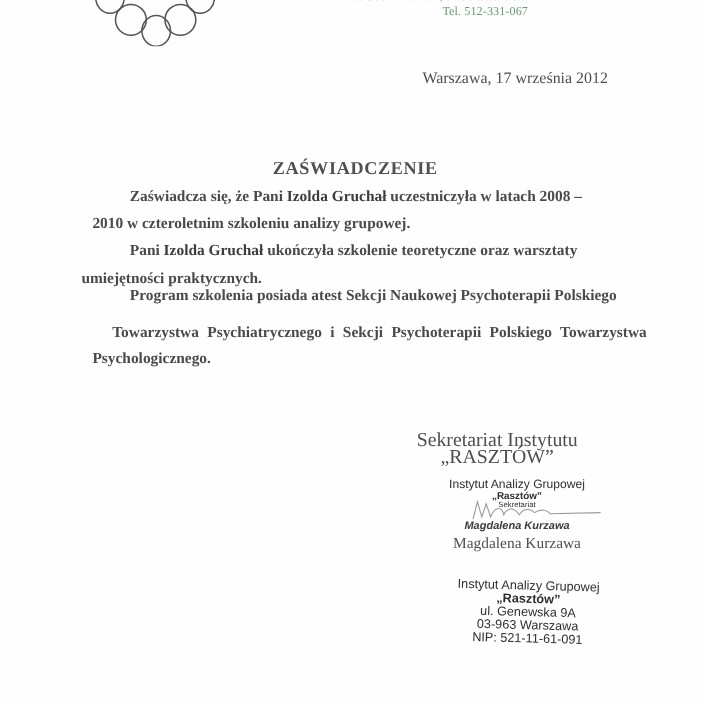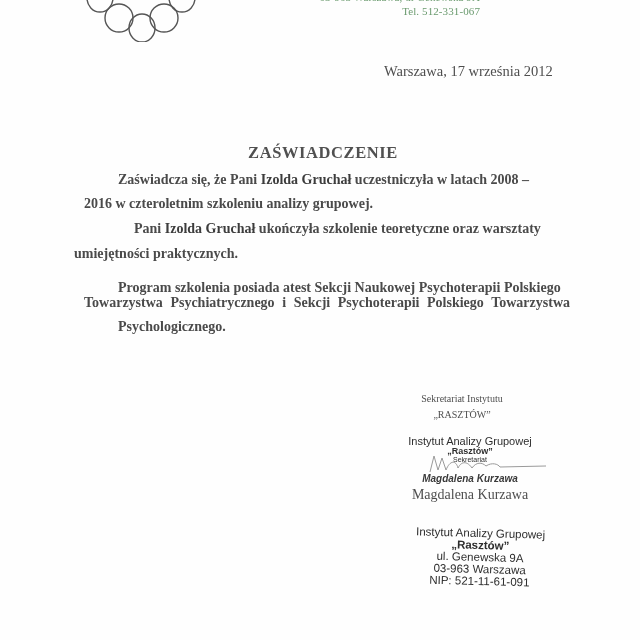--- a/index.html
+++ b/index.html
@@ -15,21 +15,21 @@
       color: #6a9a6e; font-size: 11px; text-align: right; width: 200px;
       left: 280px; letter-spacing: 0.1px;
     }
     .date { left: 372px; top: 63px; font-size: 14.5px; color: #4e4e4e; margin-left: 12px; }
     .title {
       left: 0; width: 622px; text-align: center; top: 143px;
       font-size: 16.5px; font-weight: bold; letter-spacing: 0.6px; color: #505050; padding-left: 12px;
     }
     .line { font-size: 14px; color: #4a4a4a; white-space: nowrap; font-weight: bold; }
     .line b { color: #3c3c3c; }
-    .justify { text-align: justify; text-align-last: justify; }
+    .justify { text-align: justify; text-align-last: justify; margin-left: 18px; }
     .sig { text-align: center; color: #4e4e4e; }
     .stamp {
       font-family: "Liberation Sans", "DejaVu Sans", sans-serif;
       color: #2e2e2e; text-align: center;
     }
   </style>
 </head>
 <body>
 
 <svg class="abs logo" viewBox="0 0 110 70">
@@ -45,32 +45,32 @@
 <div class="abs header-line" style="top:-9px;">03-963 Warszawa, ul Genewska 9A</div>
 <div class="abs header-line" style="top:5px;">Tel. 512-331-067</div>
 
 <div class="abs date">Warszawa, 17 września 2012</div>
 
 <div class="abs title">ZAŚWIADCZENIE</div>
 
 <div class="abs line" style="left:118px; top:172px;">
   <span>Zaświadcza się, że Pani </span><b>Izolda Gruchał</b><span> uczestniczyła w latach 2008 –</span>
 </div>
-<div class="abs line" style="left:84px; top:196px;">2016 w czteroletnim szkoleniu analizy grupowej.</div>
+<div class="abs line" style="left:84px; top:196px;">2010 w czteroletnim szkoleniu analizy grupowej.</div>
 
-<div class="abs line" style="left:134px; top:221px;">
+<div class="abs line" style="left:118px; top:221px;">
   <span>Pani </span><b>Izolda Gruchał</b><span> ukończyła szkolenie teoretyczne oraz warsztaty</span>
 </div>
 <div class="abs line" style="left:74px; top:246px;">umiejętności praktycznych.</div>
 
-<div class="abs line" style="left:118px; top:280px;">Program szkolenia posiada atest Sekcji Naukowej Psychoterapii Polskiego</div>
+<div class="abs line" style="left:118px; top:262px;">Program szkolenia posiada atest Sekcji Naukowej Psychoterapii Polskiego</div>
 <div class="abs line justify" style="left:84px; top:295px; width:486px;">Towarzystwa Psychiatrycznego i Sekcji Psychoterapii Polskiego Towarzystwa</div>
-<div class="abs line" style="left:84px; top:319px;margin-left:34px;">Psychologicznego.</div>
+<div class="abs line" style="left:84px; top:319px;">Psychologicznego.</div>
 
-<div class="abs sig" style="left:382px; width:160px; top:391px; font-size:10px; line-height:16px;">
+<div class="abs sig" style="left:372px; width:160px; top:391px; font-size:18px; line-height:16px;">
   <div>Sekretariat Instytutu</div>
   <div>„RASZTÓW”</div>
 </div>
 
 <div class="abs stamp" style="left:390px; width:160px; top:436px; font-size:11px; line-height:11px;">
   <div>Instytut Analizy Grupowej</div>
   <div style="font-weight:bold; font-size:9px; line-height:9px;">„Rasztów”</div>
   <div style="font-size:7px; line-height:7px;">Sekretariat</div>
 </div>
 

